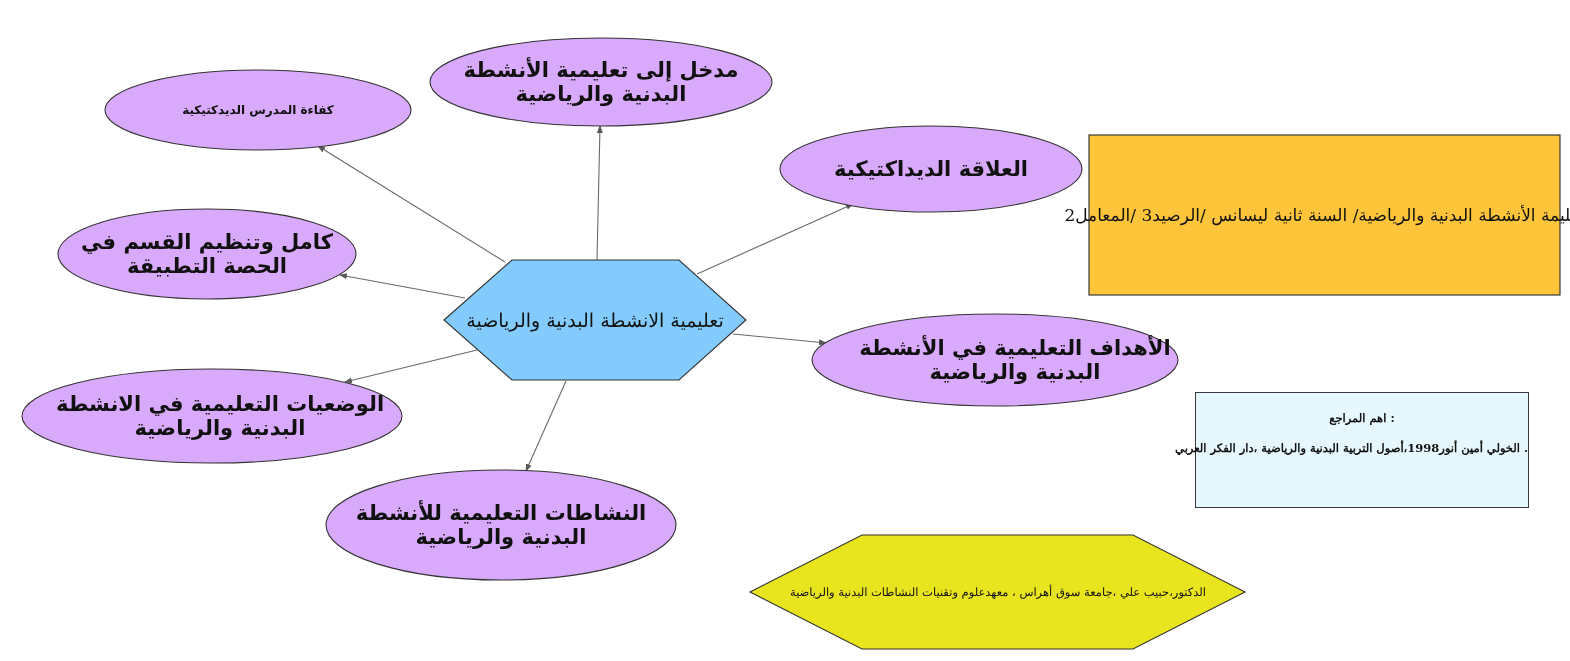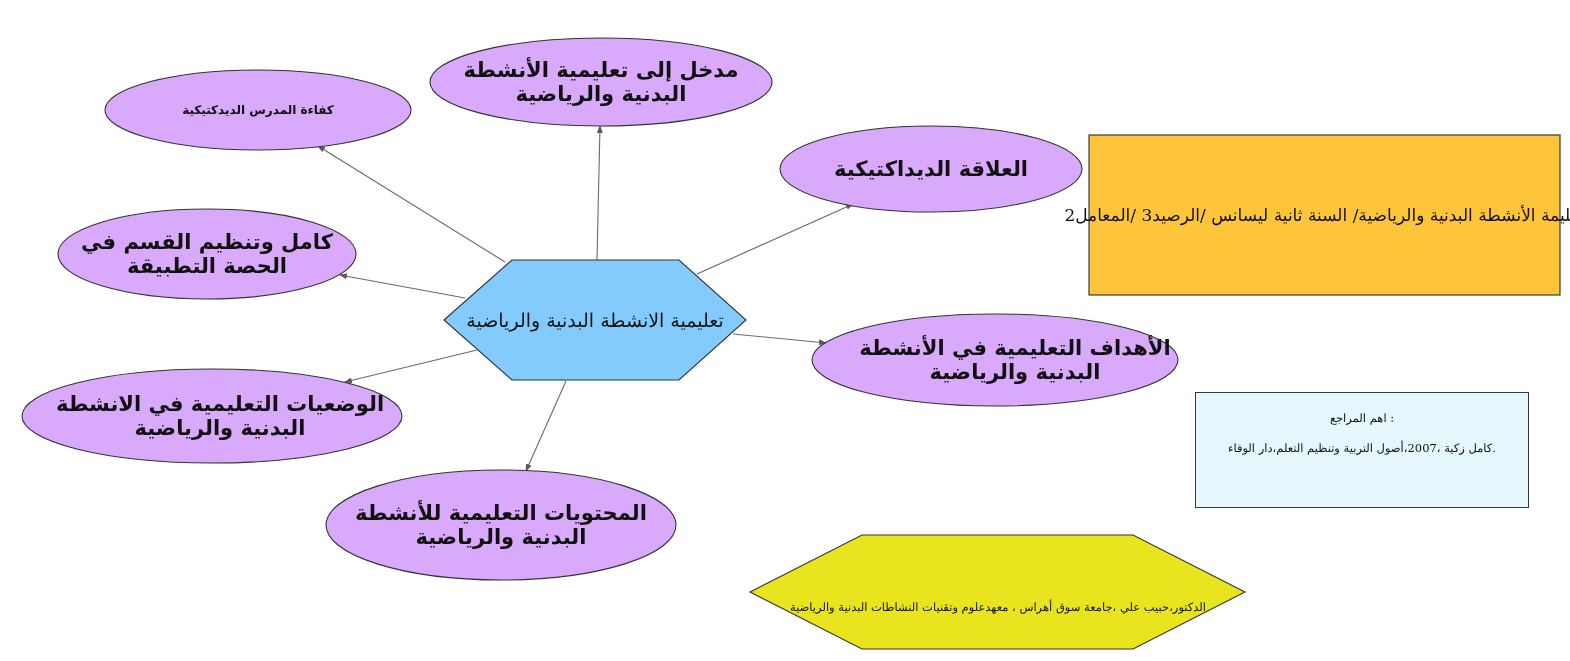--- a/index.html
+++ b/index.html
@@ -8,21 +8,21 @@
   #diagram { position:absolute; left:0; top:0; }
   .node-text { position:absolute; display:flex; align-items:center; justify-content:center;
                text-align:center; direction:rtl; color:#111; }
   .oval-text { font-weight:bold; font-family:"DejaVu Sans", sans-serif; font-size:21px; }
   .center-text { font-family:"DejaVu Serif", serif; font-size:19px;text-align:center; }
   .title-text { font-family:"DejaVu Serif", serif; font-size:18px; }
   .refs { position:absolute; left:1195px; top:392px; width:334px; height:116px;
           background:#e6f7fd; border:1px solid #3a3a3a; box-sizing:border-box;
           direction:rtl; text-align:center; font-family:"DejaVu Serif", serif;
           font-size:11.5px; color:#111; padding-top:10px; line-height:30px; }
-  .refs div { white-space:nowrap; }
+  .refs div { white-space:nowrap;font-weight:bold; }
   .author-text { font-family:"DejaVu Serif", serif; font-size:11.5px; }
 </style>
 </head>
 <body>
 
 <svg id="diagram" width="1570" height="661" viewBox="0 0 1570 661">
   <defs>
     <marker id="arrow" markerWidth="8" markerHeight="8" refX="7" refY="4" orient="auto" markerUnits="userSpaceOnUse">
       <path d="M0,1 L8,4 L0,7 Z" fill="#5a5a5a"></path>
     </marker>
@@ -54,24 +54,24 @@
 
   <polygon points="750,592 862,535 1133,535 1245,592 1133,649 862,649" fill="#e8e41e" stroke="#333" stroke-width="1.1"></polygon>
 </svg>
 
 <div class="node-text oval-text" style="left:118px;top:90px;width:280px;height:40px;font-size:12px;">كفاءة المدرس الديدكتيكية</div>
 <div class="node-text oval-text" style="left:440px;top:62px;width:322px;height:40px;">مدخل إلى تعليمية الأنشطة البدنية والرياضية</div>
 <div class="node-text oval-text" style="left:790px;top:149px;width:282px;height:40px;">العلاقة الديداكتيكية</div>
 <div class="node-text oval-text" style="left:64px;top:234px;width:286px;height:40px;">كامل وتنظيم القسم في الحصة التطبيقة</div>
 <div class="node-text oval-text" style="left:820px;top:340px;width:350px;height:40px;margin-left:20px;">الأهداف التعليمية في الأنشطة البدنية والرياضية</div>
 <div class="node-text oval-text" style="left:38px;top:396px;width:364px;height:40px;">الوضعيات التعليمية في الانشطة البدنية والرياضية</div>
-<div class="node-text oval-text" style="left:336px;top:505px;width:330px;height:40px;">المحتويات التعليمية للأنشطة البدنية والرياضية</div>
+<div class="node-text oval-text" style="left:336px;top:505px;width:330px;height:40px;">النشاطات التعليمية للأنشطة البدنية والرياضية</div>
 
 <div class="node-text center-text" style="left:462px;top:300px;width:266px;height:40px;">تعليمية الانشطة البدنية والرياضية</div>
 
 <div class="node-text title-text" style="left:1090px;top:195px;width:468px;height:40px;white-space:nowrap;font-size:17px;">تعليمة الأنشطة البدنية والرياضية/ السنة ثانية ليسانس /الرصيد3 /المعامل2</div>
 
 <div class="refs">
   <div>: اهم المراجع</div>
-  <div>.كامل زكية ،2007،أصول التربية وتنظيم التعلم،دار الوفاء</div>
+  <div>. الخولي أمين أنور1998،أصول التربية البدنية والرياضية ،دار الفكر العربي</div>
 </div>
 
-<div class="node-text author-text" style="left:770px;top:587px;width:456px;height:40px;white-space:nowrap;">الدكتور،حبيب علي ،جامعة سوق أهراس ، معهدعلوم وتقنيات النشاطات البدنية والرياضية</div>
+<div class="node-text author-text" style="left:770px;top:572px;width:456px;height:40px;white-space:nowrap;">الدكتور،حبيب علي ،جامعة سوق أهراس ، معهدعلوم وتقنيات النشاطات البدنية والرياضية</div>
 
 </body></html>

